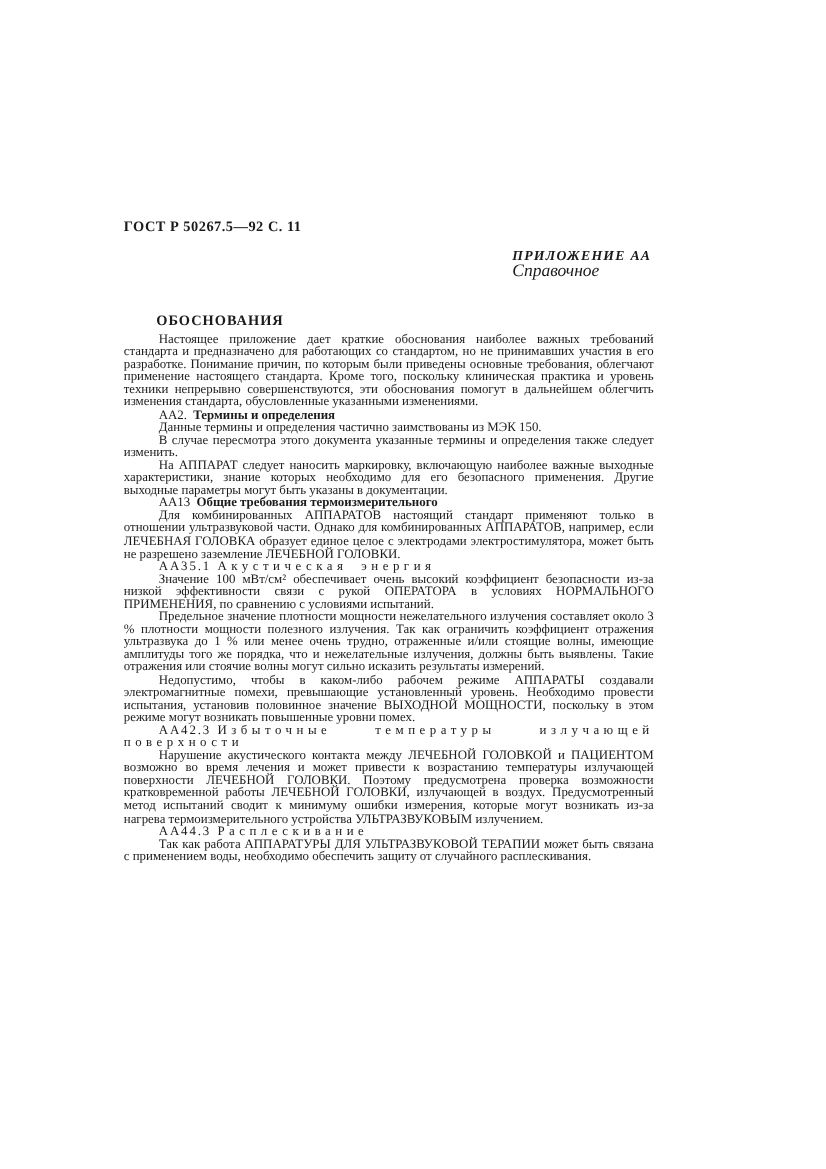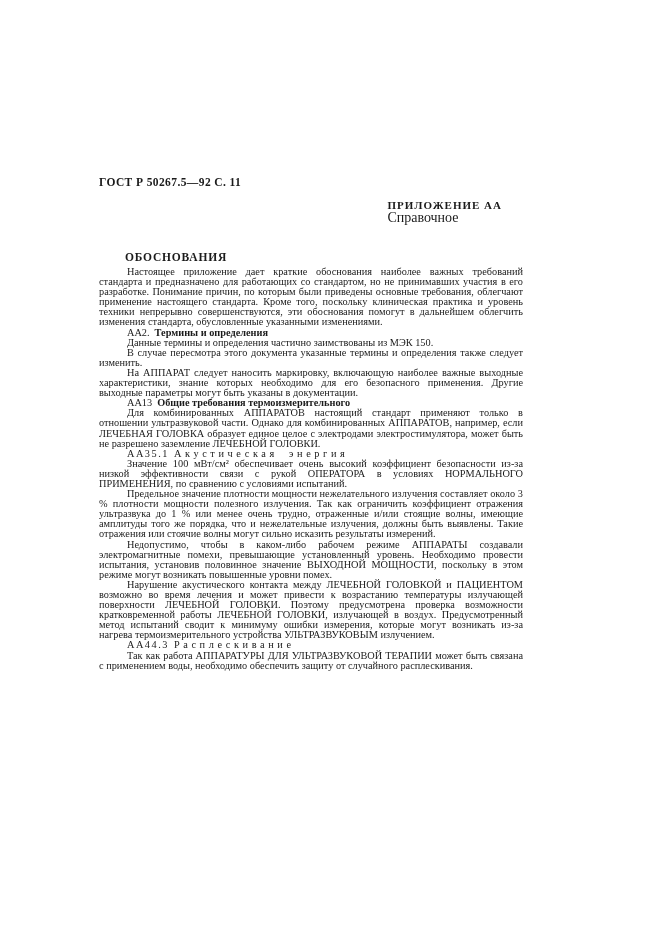--- a/index.html
+++ b/index.html
@@ -25,21 +25,22 @@
     font-size: 11.5px;
     font-weight: bold;
     letter-spacing: 0.4px;
     line-height: 12px;
     white-space: nowrap;
   }
   .appendix {
     margin-top: 11px;
     width: fit-content;
     margin-left: auto;
-    margin-right: 21px;
+    margin-right: 2px;
+    font-style: italic;
     line-height: 12px;
   }
   .appendix-label {
     font-size: 11px;
     font-weight: bold;
     letter-spacing: 1px;
     white-space: nowrap;
   }
   .appendix-type {
     font-size: 14px;
@@ -112,20 +113,21 @@
 
     <p class="h h-sp"><span class="num">АА35.1</span><span class="label">Акустическая энергия</span></p>
 
     <p>Значение 100 мВт/см² обеспечивает очень высокий коэффициент безопасности из-за низкой эффективности связи с рукой ОПЕРАТОРА в условиях НОРМАЛЬНОГО ПРИМЕНЕНИЯ, по сравнению с условиями испытаний.</p>
 
     <p>Предельное значение плотности мощности нежелательного излучения составляет около 3 % плотности мощности полезного излучения. Так как ограничить коэффициент отражения ультразвука до 1 % или менее очень трудно, отраженные и/или стоящие волны, имеющие амплитуды того же порядка, что и нежелательные излучения, должны быть выявлены. Такие отражения или стоячие волны могут сильно исказить результаты измерений.</p>
 
 
     <p>Недопустимо, чтобы в каком-либо рабочем режиме АППАРАТЫ создавали электромагнитные помехи, превышающие установленный уровень. Необходимо провести испытания, установив половинное значение ВЫХОДНОЙ МОЩНОСТИ, поскольку в этом режиме могут возникать повышенные уровни помех.</p>
 
+    <p class="h h-sp"><span class="num">АА42.3</span><span class="label">Избыточные температуры излучающей поверхности</span></p>
 
     <p>Нарушение акустического контакта между ЛЕЧЕБНОЙ ГОЛОВКОЙ и ПАЦИЕНТОМ возможно во время лечения и может привести к возрастанию температуры излучающей поверхности ЛЕЧЕБНОЙ ГОЛОВКИ. Поэтому предусмотрена проверка возможности кратковременной работы ЛЕЧЕБНОЙ ГОЛОВКИ, излучающей в воздух. Предусмотренный метод испытаний сводит к минимуму ошибки измерения, которые могут возникать из-за нагрева термоизмерительного устройства УЛЬТРАЗВУКОВЫМ излучением.</p>
 
     <p class="h h-sp"><span class="num">АА44.3</span><span class="label">Расплескивание</span></p>
 
     <p>Так как работа АППАРАТУРЫ ДЛЯ УЛЬТРАЗВУКОВОЙ ТЕРАПИИ может быть связана с применением воды, необходимо обеспечить защиту от случайного расплескивания.</p>
 
   </div>
 </div>
 

